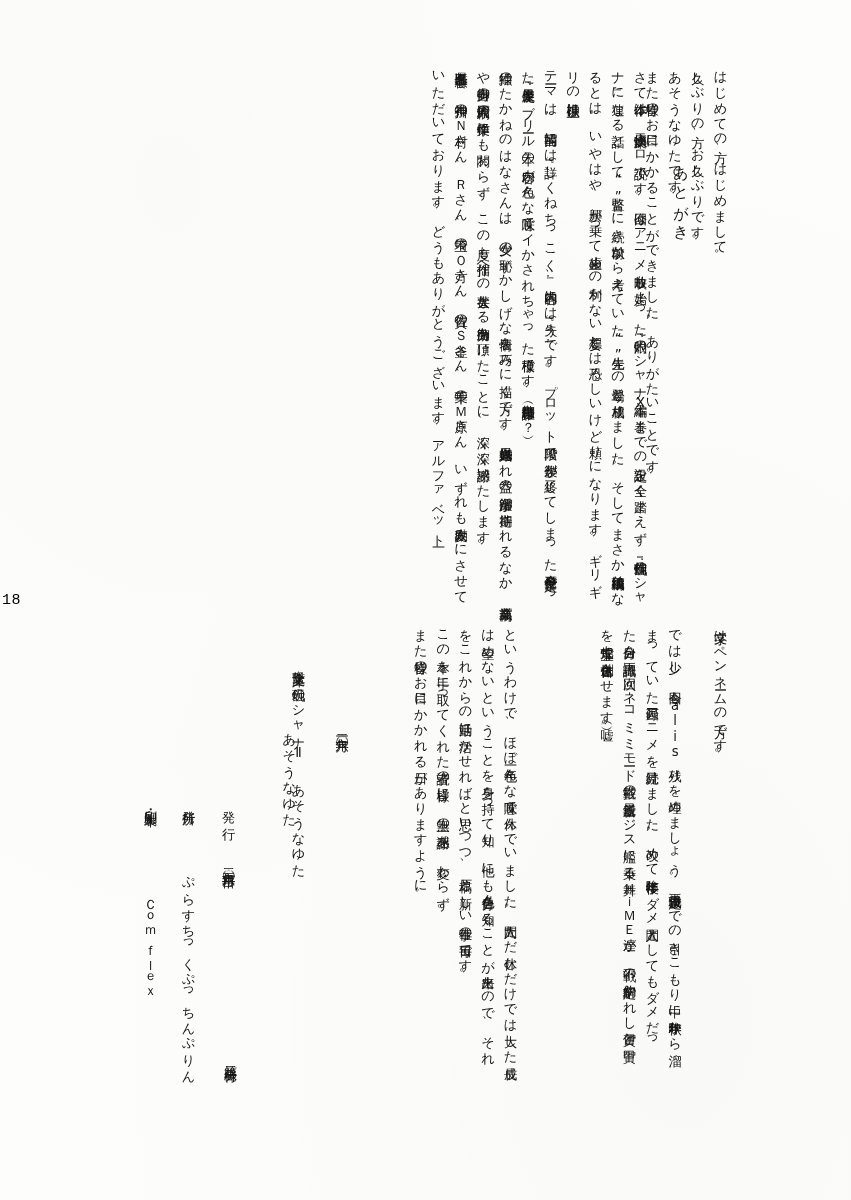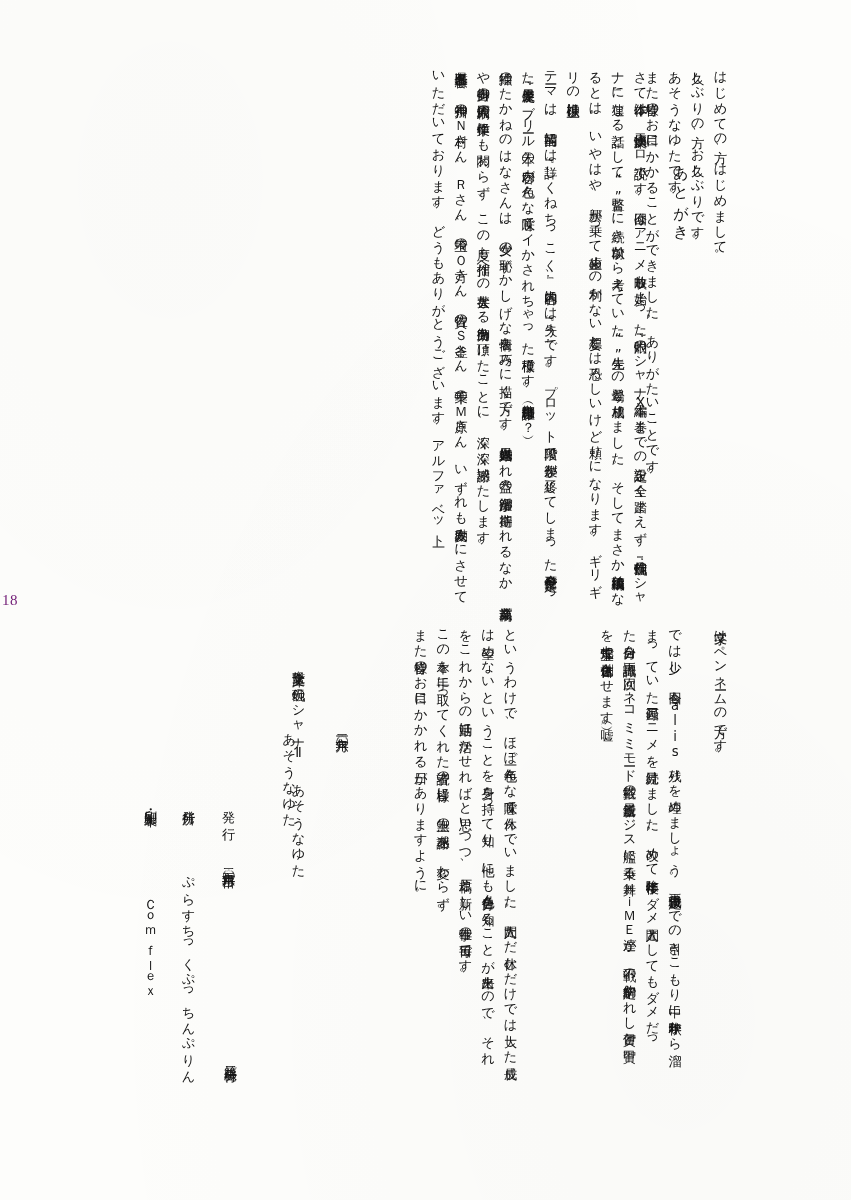--- a/index.html
+++ b/index.html
@@ -30,23 +30,23 @@
       radial-gradient(ellipse at 20% 15%, rgba(0,0,0,0.012), rgba(0,0,0,0) 60%),
       radial-gradient(ellipse at 80% 85%, rgba(0,0,0,0.015), rgba(0,0,0,0) 65%);
     pointer-events: none;
   }
 
   
   .page-number {
     position: absolute;
     left: 2px;
     top: 592px;
-    font-family: Liberation Serif, serif;
+    font-family: Liberation Mono, monospace;
     font-size: 15px;
-    color: #701a75;
+    color: #000000;
     letter-spacing: 0.5px;
   }
 
   
   .vblock {
     position: absolute;
     writing-mode: vertical-rl;
     text-orientation: upright;
     font-family: "DejaVu Sans", sans-serif;
     color: #141414;

